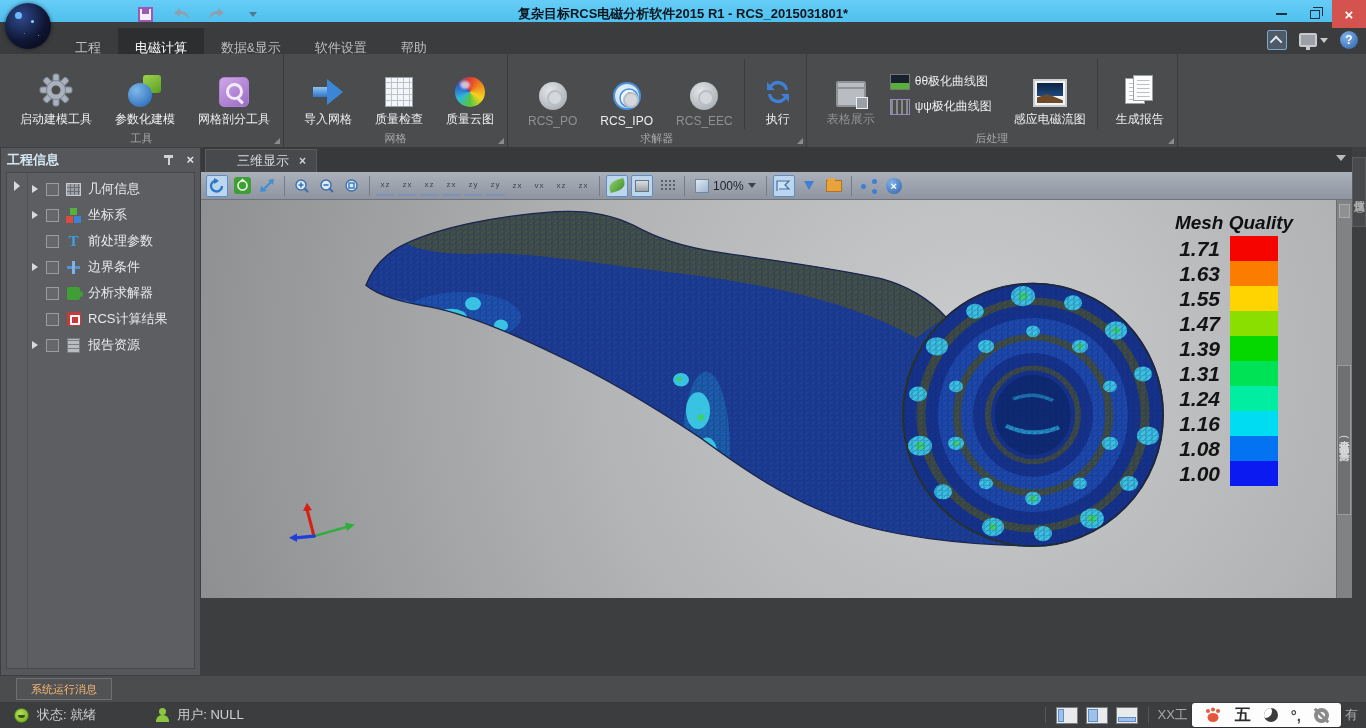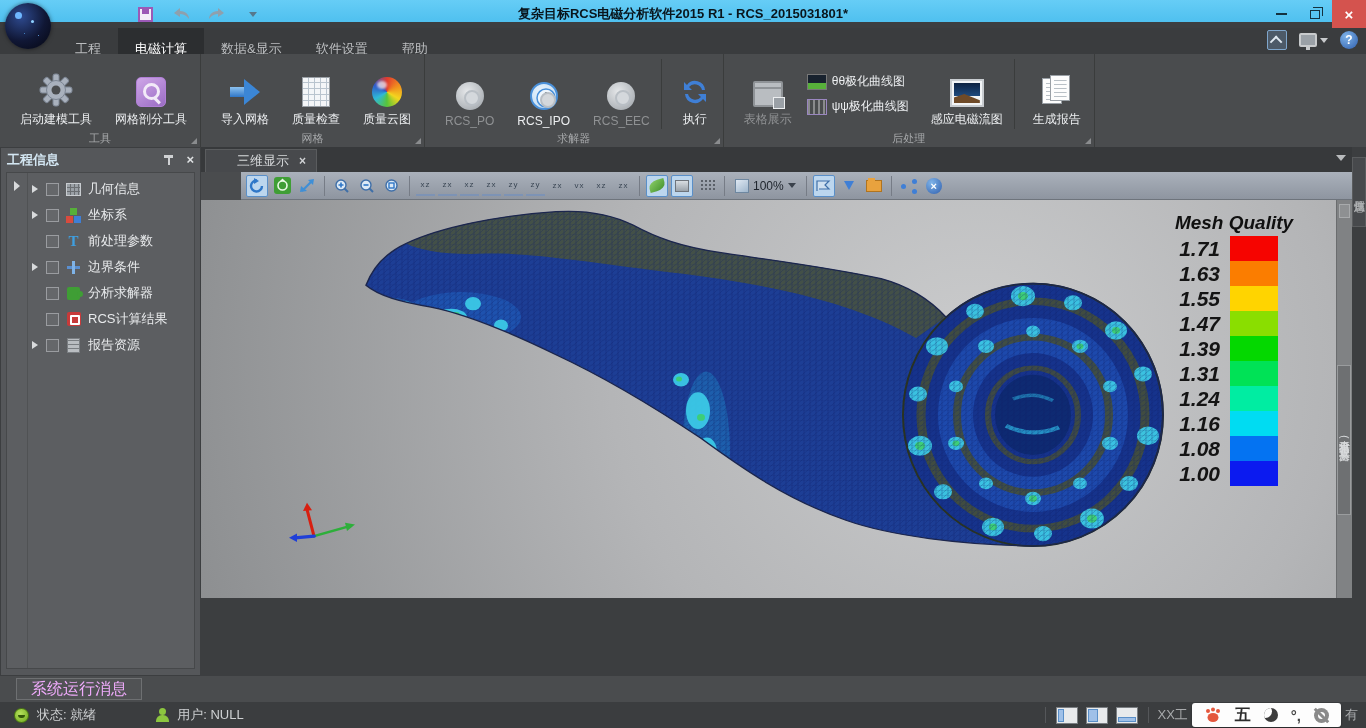--- a/index.html
+++ b/index.html
@@ -30,21 +30,21 @@
   .win-btn.min::before { content:""; width:11px; height:2px; background:#14323f; }
   .restore-glyph { width:10px; height:9px; border:1.5px solid #14323f; position:relative; background:transparent; }
   .restore-glyph::before { content:""; position:absolute; left:2px; top:-4px; width:9px; height:8px;
              border:1.5px solid #14323f; border-bottom:none; border-left:none; }
   .win-btn.close { background:#d4534e; color:#fff; font-size:15px; font-weight:bold; }
 
   
   .menubar { position:absolute; left:0; top:28px; width:1366px; height:26px; background:#3a3c3e;
              display:flex; align-items:stretch; }
   .menu-tabs { display:flex; margin-left:58px; }
-  .menu-tab { padding:8px 17px; line-height:26px; font-size:13px; color:#bcbec0; cursor:default; }
+  .menu-tab { padding:8px 17px; line-height:26px; font-size:13px; color:#bcbec0; cursor:default;font-family:Liberation Mono, monospace; }
   .menu-tab.active { background:#2c2e30; color:#fff; }
   .menu-right { position:absolute; right:8px; top:2px; display:flex; gap:12px; align-items:center; }
   .rib-collapse { width:20px; height:20px; background:#4d5a68; border:1px solid #7fa6cc; border-radius:2px;
                   display:flex; align-items:center; justify-content:center; }
   .rib-collapse::before { content:""; width:7px; height:7px; border-left:2px solid #dfe8f0; border-top:2px solid #dfe8f0;
                   transform:rotate(45deg) translateY(2px); }
   .monitor-ic { width:18px; height:14px; border:2px solid #c8cacc; background:#9aa0a6; border-radius:2px; position:relative; }
   .monitor-ic::after { content:""; position:absolute; left:5px; bottom:-5px; width:4px; height:3px; background:#c8cacc; }
   .help-ic { width:18px; height:18px; border-radius:50%; background:radial-gradient(circle at 35% 30%,#7fb3e8,#2f5fae);
              color:#fff; font-size:12px; font-weight:bold; text-align:center; line-height:18px; }
@@ -174,21 +174,21 @@
   .doc-tab { margin-left:4px; height:23px; background:#47494c; border:1px solid #5a5c5e; border-bottom:none;
              display:flex; align-items:center; gap:10px; padding:0 10px; }
   .doc-tab span.t { font-size:13px; color:#d8dadc;margin-left:21px; }
   .doc-tab .x { font-size:12px; color:#d0d2d4; font-weight:bold; }
   .tab-overflow { position:absolute; right:6px; top:8px; width:0; height:0;
              border-left:5px solid transparent; border-right:5px solid transparent; border-top:6px solid #b9bbbd; }
 
   
   .vtoolbar { position:absolute; left:201px; top:25px; right:14px; height:28px;
               background:linear-gradient(180deg,#aab1bb,#8e95a0); border-bottom:1px solid #6e747c;
-              display:flex; align-items:center; gap:3px; padding:0 5px;margin-left:40px; }
+              display:flex; align-items:center; gap:3px; padding:0 5px; }
   .vt-btn { width:22px; height:22px; border-radius:2px; display:flex; align-items:center; justify-content:center;
             font-size:9px; color:#2c3e50; }
   .vt-btn.sel { background:#bcd6ee; border:1px solid #5a8fc8; }
   .vt-sep { width:1px; height:20px; background:#767c86; margin:0 3px; }
   .vt-view { width:19px; height:20px; font-size:8px; color:#3a4654; display:flex; align-items:center;
              justify-content:center; letter-spacing:1px; border-bottom:2px solid #7d93b5; }
   .zoom-box { display:flex; align-items:center; gap:4px; padding:0 4px; }
   .zoom-sq { width:14px; height:14px; background:linear-gradient(145deg,#dfe8f2,#9fb6cc); border:1px solid #6e87a0; }
   .zoom-txt { font-size:12px; color:#20262e; }
   .zcaret { width:0; height:0; border-left:4px solid transparent; border-right:4px solid transparent;
@@ -230,21 +230,21 @@
   .side-tab span { writing-mode:vertical-rl; font-size:11px; color:#d8dadc; letter-spacing:1px; }
   .outer-rail { position:absolute; right:0; top:0; width:14px; height:529px; background:#3c3e40; }
   .prop-tab { position:absolute; right:0; top:10px; width:14px; height:70px; background:#47494c;
               border:1px solid #5a5c5e; display:flex; align-items:center; justify-content:center; }
   .prop-tab span { writing-mode:vertical-rl; font-size:11px; color:#b0b2b4; }
 
   
   .msg-row { position:absolute; left:0; top:676px; width:1366px; height:26px; background:#4a4c4e; }
   .msg-tab { position:absolute; left:16px; top:2px; height:22px; padding:0 14px; background:#505254;
              border:1px solid #6e7072; display:flex; align-items:center; }
-  .msg-tab span { font-size:16px; color:#f0abfc; }
+  .msg-tab span { font-size:11px; color:#fdba74; }
   .statusbar { position:absolute; left:0; top:702px; width:1366px; height:26px; background:#3b3d3f;
                display:flex; align-items:center; color:#cfd1d3; font-size:13px; }
   .st-ic { width:15px; height:15px; border-radius:50%; background:radial-gradient(circle at 40% 35%,#b4e05a,#6fa81e);
            border:1px solid #4a7a10; margin:0 8px 0 14px; position:relative; }
   .st-ic::after { content:""; position:absolute; left:3px; top:6px; width:7px; height:3px; border-radius:0 0 4px 4px; background:#33570a; }
   .user-ic { width:13px; height:14px; position:relative; margin:0 8px 0 60px; }
   .user-ic::before { content:""; position:absolute; left:3px; top:0; width:7px; height:7px; border-radius:50%; background:#8cc63f; }
   .user-ic::after { content:""; position:absolute; left:0; top:7px; width:13px; height:7px; border-radius:6px 6px 0 0; background:#8cc63f; }
   .st-spacer { flex:1; }
   .st-sep { width:1px; height:16px; background:#55575a; margin:0 6px; }
@@ -326,20 +326,27 @@
             <g fill="#a9b1bd" stroke="#7d8694" stroke-width="1">
               <rect x="14" y="1" width="6" height="32" rx="2"></rect>
                 <rect x="1" y="14" width="32" height="6" rx="2"></rect>
               <rect x="14" y="1" width="6" height="32" rx="2" transform="rotate(45 17 17)"></rect>
               <rect x="1" y="14" width="32" height="6" rx="2" transform="rotate(45 17 17)"></rect>
               <circle cx="17" cy="17" r="9.5"></circle>
               </g>
             <circle cx="17" cy="17" r="4.5" fill="#4a4c4e"></circle>
           </svg>
           <span class="lbl">启动建模工具</span>
+        </div>
+        <div class="rbtn">
+          <div class="ic-param">
+              <div class="sq"></div>
+              <div class="ball"></div>
+            </div>
+          <span class="lbl">参数化建模</span>
         </div>
         <div class="rbtn">
           <div class="ic-mesht"></div>
           <span class="lbl">网格剖分工具</span>
         </div>
       </div>
       <div class="rgroup-foot">
         <span>工具</span>
         <div class="corner-arrow"></div>
       </div>

